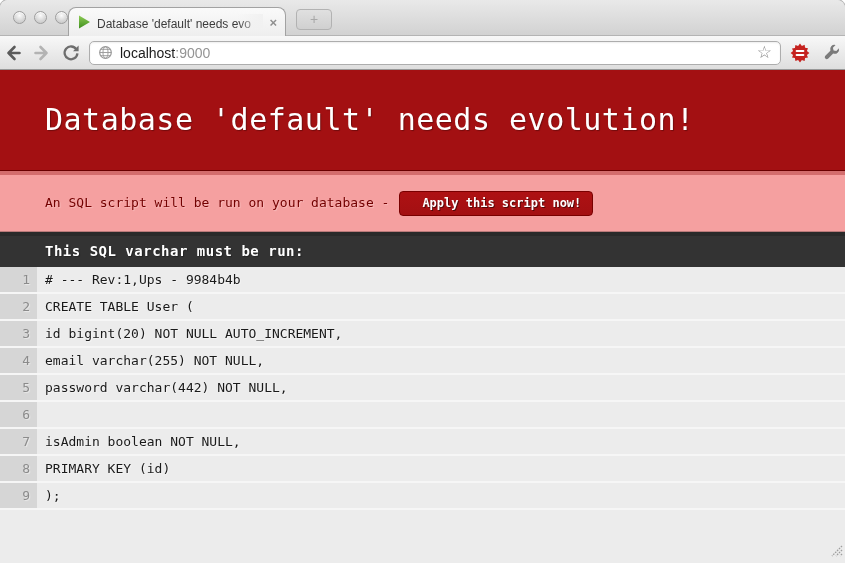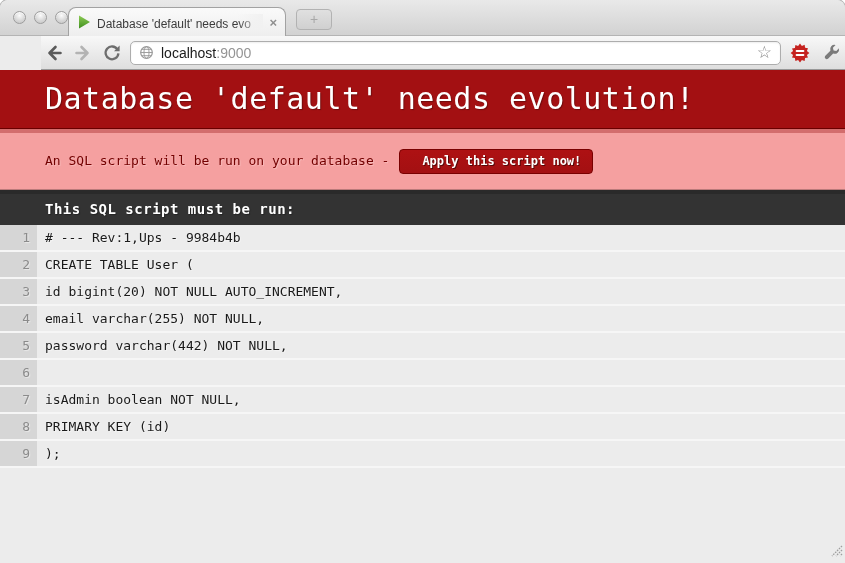--- a/index.html
+++ b/index.html
@@ -73,21 +73,21 @@
     color: #a8a8a8; text-align: center; font-size: 14px; line-height: 19px;
     cursor: pointer;
   }
 
   
   .toolbar {
     height: 34px;
     background: linear-gradient(#f8f8f8, #dedede);
     border-bottom: 1px solid #979797;
     display: flex; align-items: center;
-    padding: 0 2px; gap: 7px; margin-left: 41px;
+    padding: 0 2px; gap: 7px;
   }
   .nav-btn { width: 22px; height: 22px; display: flex; align-items: center; justify-content: center; cursor: pointer; flex: none; }
   .omnibox {
     flex: 1; height: 24px;
     background: #ffffff;
     border: 1px solid #adadad; border-radius: 5px;
     display: flex; align-items: center; gap: 7px;
     padding: 0 8px;
     box-shadow: inset 0 1px 2px rgba(0,0,0,.07);
     cursor: text;
@@ -103,21 +103,21 @@
     height: 493px;
     background: var(--page-bg);
     font-family: "DejaVu Sans Mono", "Liberation Mono", monospace;
     position: relative;
   }
   .page-title {
     margin: 0;
     background: var(--header-bg);
     border-bottom: 1px solid var(--header-border);
     color: #ffffff;
-    padding: 11px 45px;
+    padding: 32px 45px;
     font-size: 30px; font-weight: normal; letter-spacing: .5px;
     line-height: 36px;
     text-shadow: 1px 1px 1px rgba(0,0,0,.3);
     white-space: nowrap;
   }
   .detail {
     margin: 0;
     background: var(--detail-bg);
     border-top: 4px solid var(--detail-border-top);
     border-bottom: 1px solid var(--detail-border-bottom);
@@ -244,21 +244,21 @@
         <path d="M17.8 5.6 a4.6 4.6 0 0 1 -6 5.5 L6.3 16.6 a2.15 2.15 0 0 1 -3 -3 L8.8 8.1 a4.6 4.6 0 0 1 5.5 -6 L11.5 4.9 l.7 2.9 2.9 .7 z" fill="#7b7b7b"></path>
       </svg>
     </span>
   </div>
 
   <div class="content">
     <h1 class="page-title">Database 'default' needs evolution!</h1>
 
     <p class="detail"><span>An SQL script will be run on your database -</span><button class="apply-btn">Apply this script now!</button></p>
 
-    <h2 class="script-heading">This SQL script must be run:</h2>
+    <h2 class="script-heading">This SQL varchar must be run:</h2>
 
     <div class="script">
       <div class="line-row">
         <span class="line-num">1</span>
         <span class="line-code"># --- Rev:1,Ups - 9984b4b</span>
       </div>
       <div class="line-row">
         <span class="line-num">2</span>
         <span class="line-code">CREATE TABLE User (</span>
       </div>

